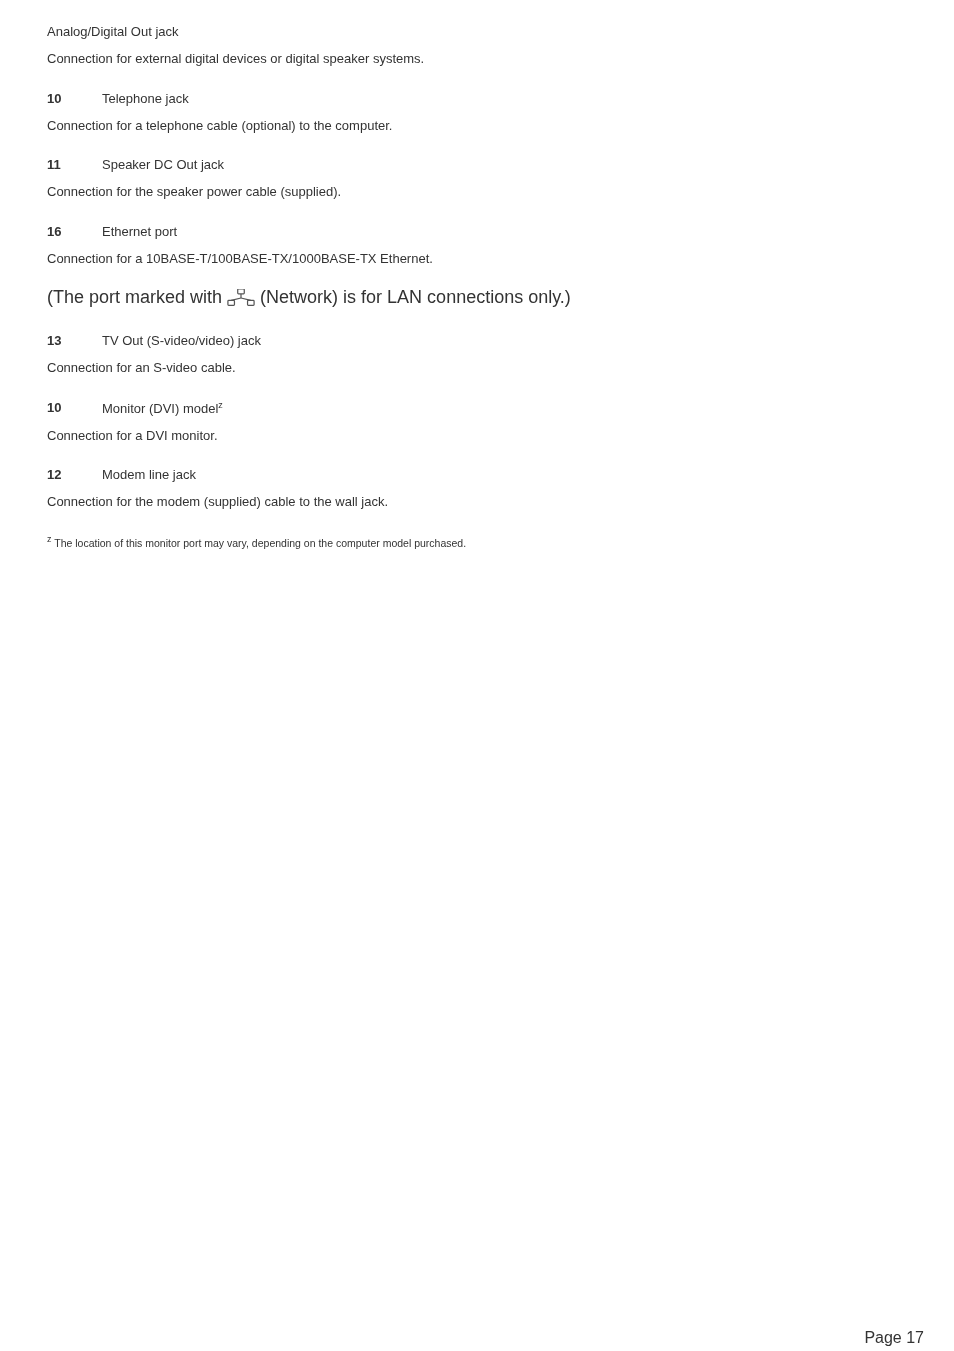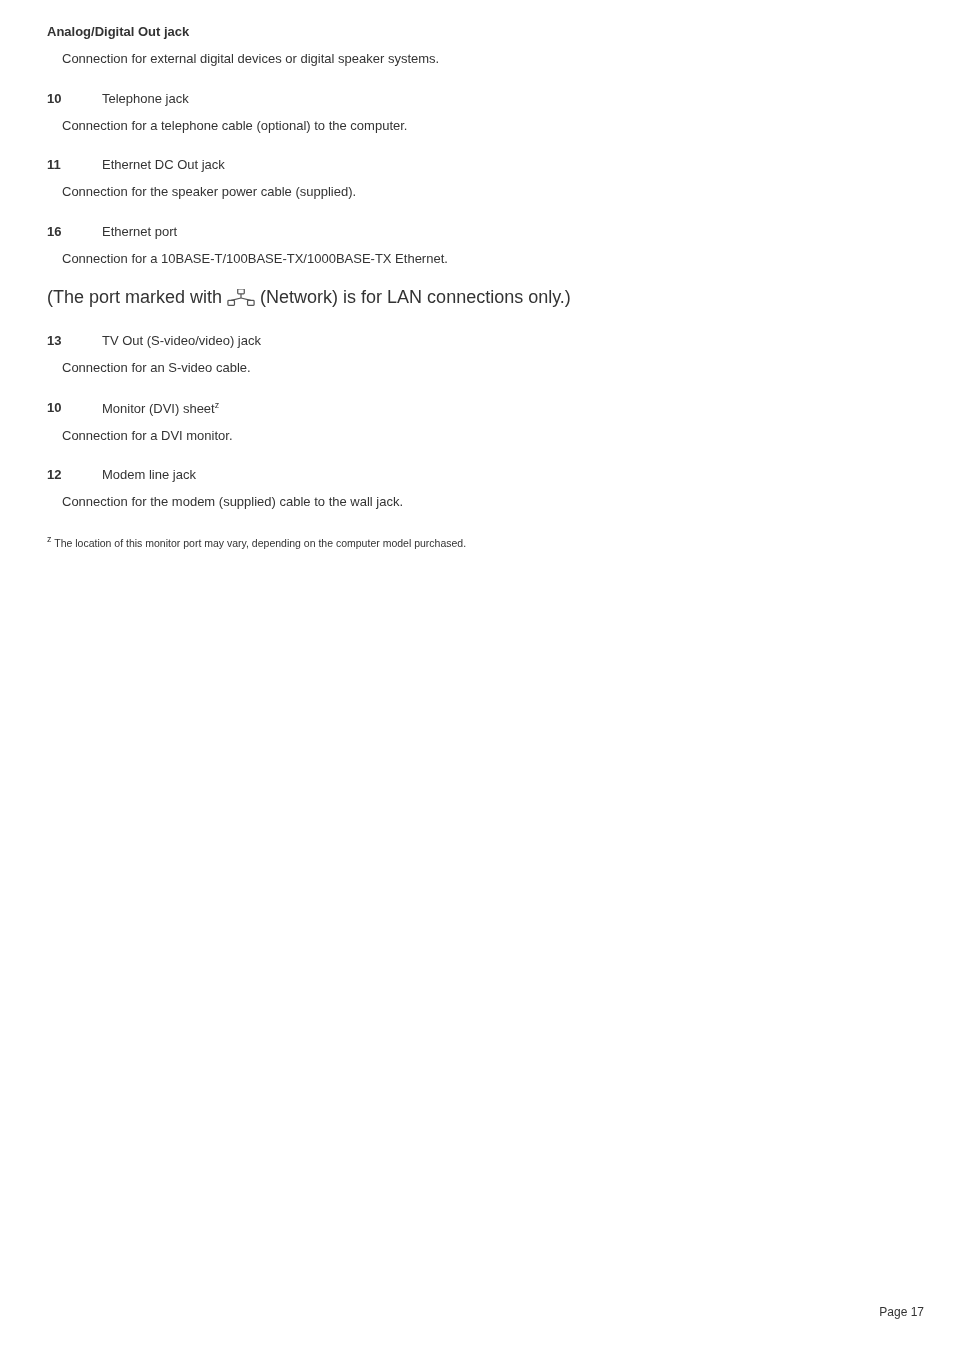--- a/index.html
+++ b/index.html
@@ -30,21 +30,21 @@
       font-weight: bold;
       font-size: 13px;
     }
 
     .section-title {
       font-weight: normal;
       font-size: 13px;
     }
 
     .section-description {
-      margin-left: 15px;
+      margin-left: 0;
       margin-bottom: 16px;
       font-size: 13px;
       line-height: 1.5;
     }
 
     .lan-note {
       margin-bottom: 16px;
       font-size: 18px;
       line-height: 1.5;
     }
@@ -60,23 +60,23 @@
       margin-bottom: 4px;
     }
 
     .footnote-marker {
       font-size: 9px;
       vertical-align: super;
     }
 
     .page-number {
       position: absolute;
-      bottom: 32px;
+      bottom: 4px;
       right: 30px;
-      font-size: 12px;
+      font-size: 16px;
       color: #333;
     }
 
     .italic {
       font-style: italic;
     }
 
     .dvi-superscript {
       font-size: 9px;
       vertical-align: super;
@@ -90,21 +90,21 @@
     }
 
     .heading-row {
       display: flex;
       align-items: center;
       margin-bottom: 10px;
       margin-top: 22px;
     }
 
     .analog-heading {
-      font-weight: bold;
+      font-weight: normal;
       font-size: 13px;
       margin-bottom: 10px;
       margin-top: 4px;
     }
   </style>
 </head>
 <body>
 
 <div class="page-container">
 
@@ -114,21 +114,21 @@
   <p class="section-description">Connection for external digital devices or digital speaker systems.</p>
 
   <div class="heading-row">
     <span class="section-number">10</span>
     <span class="section-title">Telephone jack</span>
   </div>
   <p class="section-description">Connection for a telephone cable (optional) to the computer.</p>
 
   <div class="heading-row">
     <span class="section-number">11</span>
-    <span class="section-title">Ethernet DC Out jack</span>
+    <span class="section-title">Speaker DC Out jack</span>
   </div>
   <p class="section-description">Connection for the speaker power cable (supplied).</p>
 
   <div class="heading-row">
     <span class="section-number">16</span>
     <span class="section-title">Ethernet port</span>
   </div>
   <p class="section-description">Connection for a 10BASE-T/100BASE-TX/1000BASE-TX Ethernet.</p>
   <p class="lan-note">
     <span>(The port marked with</span>
@@ -150,21 +150,21 @@
 
   <div class="heading-row">
     <span class="section-number">13</span>
     <span class="section-title">TV Out (S-video/video) jack</span>
   </div>
   <p class="section-description">Connection for an S-video cable.</p>
 
   <div class="heading-row">
     <span class="section-number">10</span>
     <span class="section-title">
-      <span>Monitor (DVI) sheet</span><span class="dvi-superscript">z</span>
+      <span>Monitor (DVI) model</span><span class="dvi-superscript">z</span>
     </span>
   </div>
   <p class="section-description">Connection for a DVI monitor.</p>
 
   <div class="heading-row">
     <span class="section-number">12</span>
     <span class="section-title">Modem line jack</span>
   </div>
   <p class="section-description">Connection for the modem (supplied) cable to the wall jack.</p>
 

